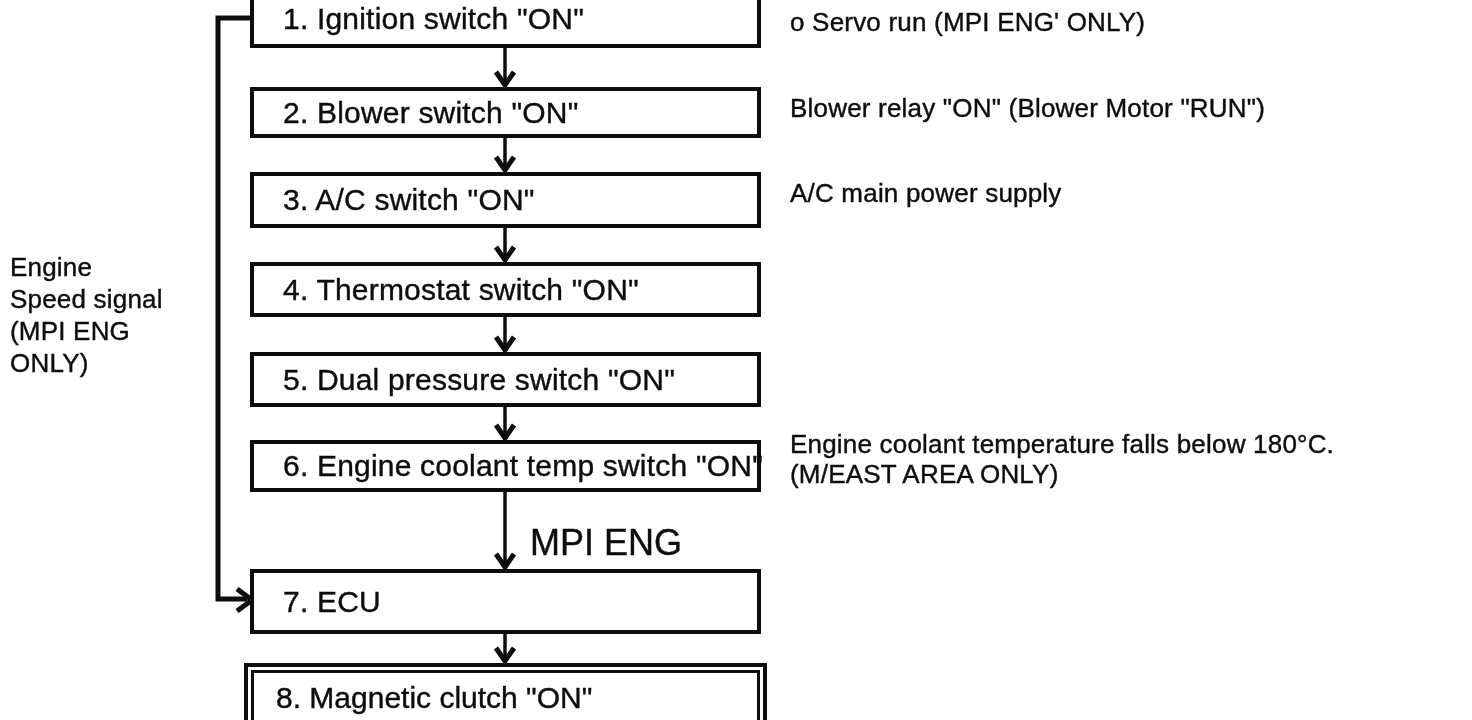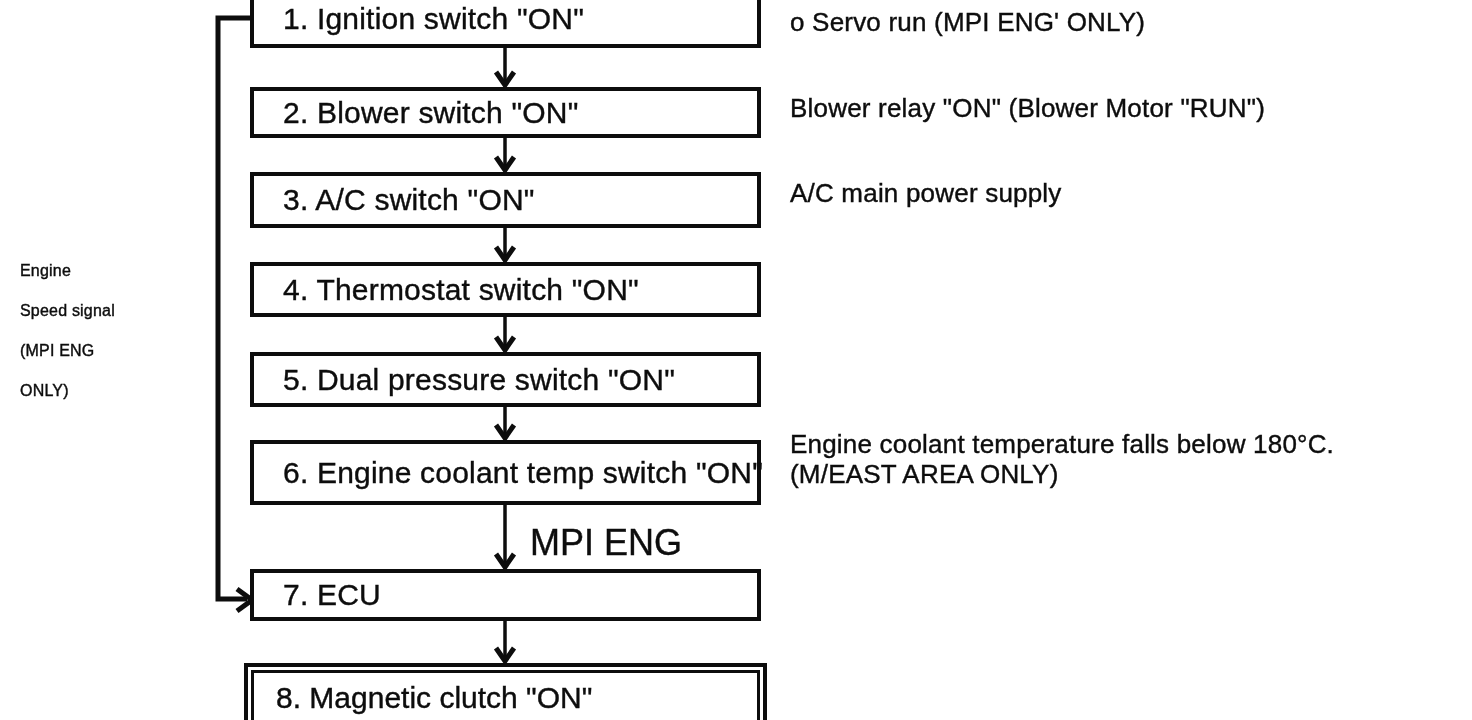--- a/index.html
+++ b/index.html
@@ -58,41 +58,41 @@
   .side-note {
     position: absolute;
     left: 790px;
     font-size: 26px;
     line-height: 30px;
     white-space: pre-line;
     letter-spacing: 0.2px;
   }
   .left-note {
     position: absolute;
-    left: 20px;
+    left: 10px;
     top: 251px;
-    font-size: 16px;
-    line-height: 40px;
+    font-size: 26px;
+    line-height: 32px;
     white-space: pre-line;
     letter-spacing: 0.2px;
   }
   .wire-label {
     position: absolute;
     left: 530px;
     top: 522px;
     font-size: 36px;
     white-space: nowrap;
   }
   #b1 { top: -10px; height: 58px; }
   #b2 { top: 87px;  height: 51px; }
   #b3 { top: 172px; height: 56px; }
   #b4 { top: 262px; height: 55px; }
   #b5 { top: 352px; height: 55px; }
-  #b6 { top: 440px; height: 65px; }
-  #b7 { top: 569px; height: 52px; }
+  #b6 { top: 440px; height: 52px; }
+  #b7 { top: 569px; height: 65px; }
   #ann1 { top: 7px; }
   #ann2 { top: 93px; }
   #ann3 { top: 178px; }
   #ann4 { top: 429px; }
   #ann5 { top: 562px; }
   .stem { stroke: #0d0d0d; stroke-width: 3.5; }
   .head { stroke: #0d0d0d; stroke-width: 5; fill: none; }
   .loop { stroke: #0d0d0d; stroke-width: 5; fill: none; }
 </style>
 </head>

